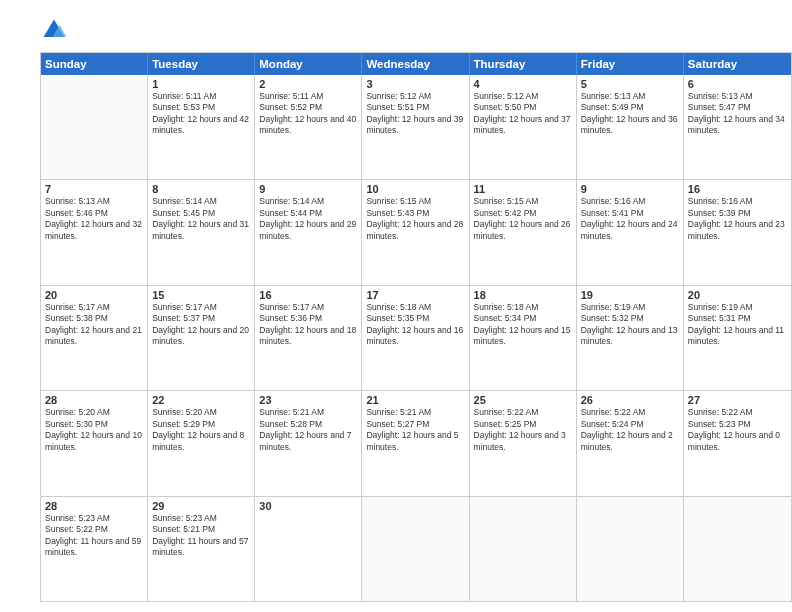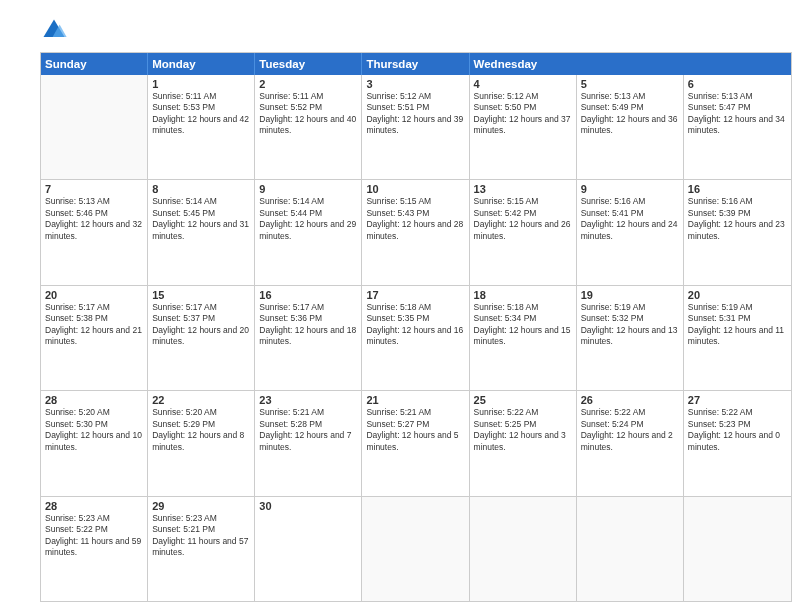--- a/index.html
+++ b/index.html
@@ -135,24 +135,26 @@
     </div>
     <div class="title-block">
       <div class="main-title"></div>
       <div class="subtitle"></div>
     </div>
   </div>
 
   <div class="calendar">
     <div class="cal-header">
     <div class="cal-header-cell">Sunday</div>
+        <div class="cal-header-cell">Tuesday</div>
         <div class="cal-header-cell">Monday</div>
-        <div class="cal-header-cell">Tuesday</div>
+        <div class="cal-header-cell">Wednesday</div>
         <div class="cal-header-cell">Thursday</div>
-        <div class="cal-header-cell">Wednesday</div>
+        <div class="cal-header-cell">Friday</div>
+        <div class="cal-header-cell">Saturday</div>
       </div>
     <div class="cal-body">
     <div class="cal-row">
           <div class="cal-cell empty"></div>
           <div class="cal-cell">
             <span class="day-num">1</span>
             <div class="cell-text" style="white-space: pre-wrap;">Sunrise: 5:11 AM
 Sunset: 5:53 PM
 Daylight: 12 hours and 42 minutes.</div>
           </div>
@@ -206,21 +208,21 @@
 Sunset: 5:44 PM
 Daylight: 12 hours and 29 minutes.</div>
           </div>
           <div class="cal-cell">
             <span class="day-num">10</span>
             <div class="cell-text" style="white-space: pre-wrap;">Sunrise: 5:15 AM
 Sunset: 5:43 PM
 Daylight: 12 hours and 28 minutes.</div>
           </div>
           <div class="cal-cell">
-            <span class="day-num">13</span>
+            <span class="day-num">11</span>
             <div class="cell-text" style="white-space: pre-wrap;">Sunrise: 5:15 AM
 Sunset: 5:42 PM
 Daylight: 12 hours and 26 minutes.</div>
           </div>
           <div class="cal-cell">
             <span class="day-num">9</span>
             <div class="cell-text" style="white-space: pre-wrap;">Sunrise: 5:16 AM
 Sunset: 5:41 PM
 Daylight: 12 hours and 24 minutes.</div>
           </div>

